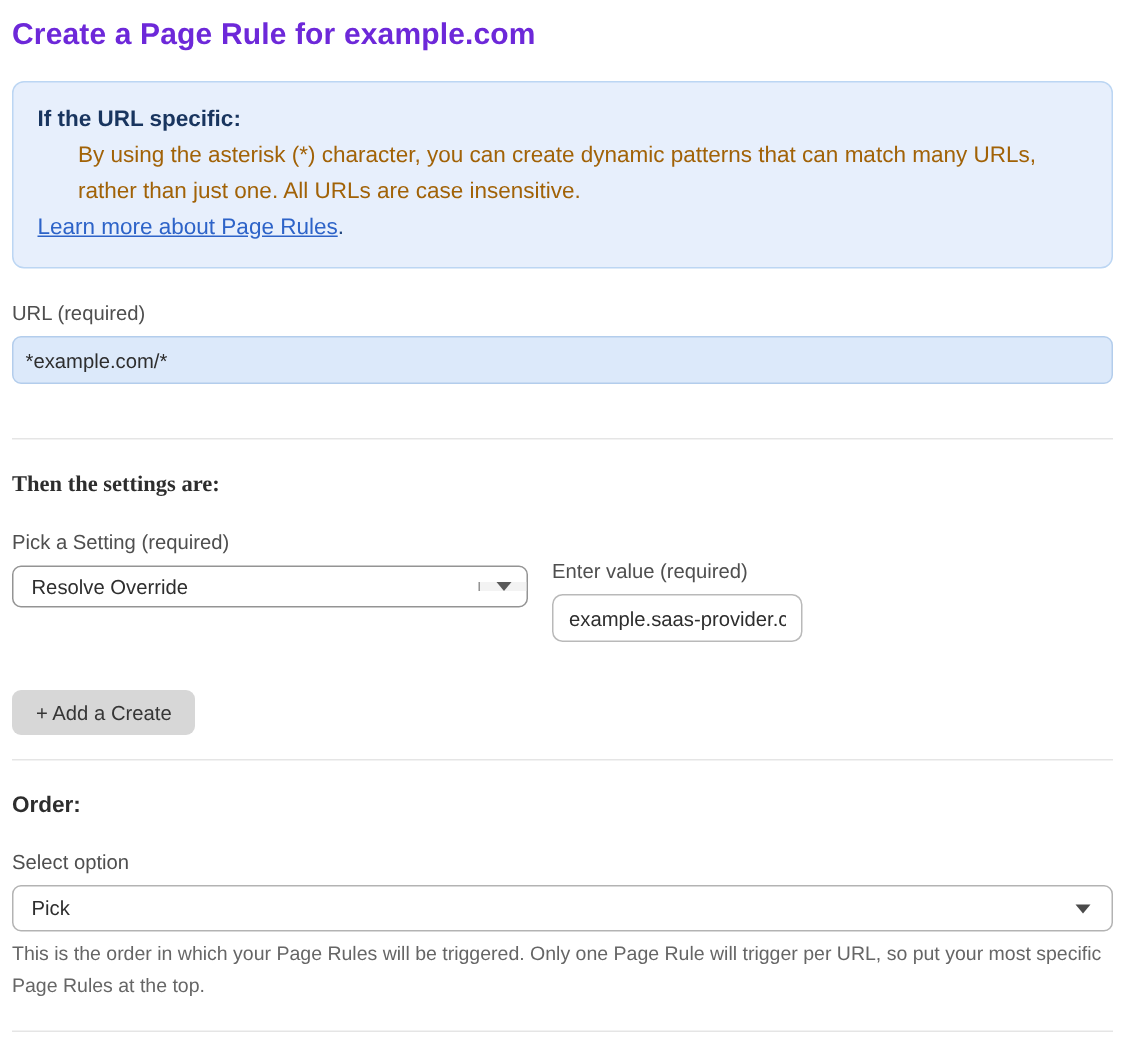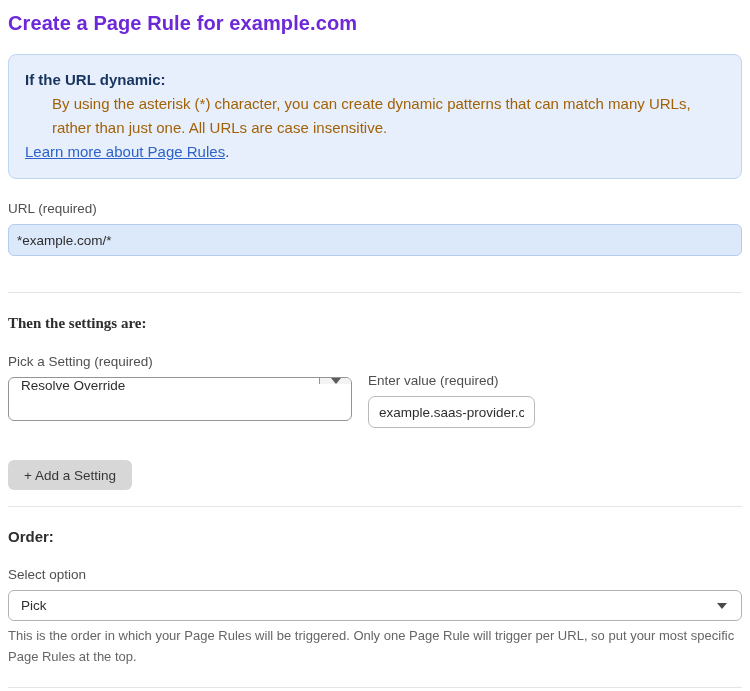--- a/index.html
+++ b/index.html
@@ -84,26 +84,26 @@
   .settings-heading { margin-top: 22px; font-family: Liberation Serif, serif; }
 
   
   .settings-row { margin-top: 22px; display: flex; align-items: flex-start; }
   .col-left { width: 344px; }
   .col-right { margin-left: 16px; margin-top: 19px; width: 167px; }
 
   .dropdown {
     margin-top: 7px;
     width: 344px;
-    height: 44px;
+    height: 28px;
     background: #ffffff;
     border: 1px solid #949494;
     border-radius: 6px;
     display: flex;
-    align-items: flex-start;
+    align-items: center;
     cursor: pointer;
     overflow: hidden;
   }
   .dropdown-value {
     flex: 1;
     display: flex;
     align-items: center;
     padding: 0 12px;
     font-size: 13.5px;
     color: #2e2e2e;
@@ -186,21 +186,21 @@
   }
 </style>
 </head>
 <body>
 
 <div class="page">
 
   <h1 class="page-title">Create a Page Rule for example.com</h1>
 
   <div class="info-box">
-    <div class="info-heading">If the URL dynamic:</div>
+    <div class="info-heading">If the URL specific:</div>
     <div class="info-body">By using the asterisk (*) character, you can create dynamic patterns that can match many URLs, rather than just one. All URLs are case insensitive.</div>
     <div>
       <a class="info-link">Learn more about Page Rules</a><span class="info-link-suffix">.</span>
     </div>
   </div>
 
   <div class="field-label url-label">URL (required)</div>
   <input class="url-input" type="text" value="*example.com/*" style="">
 
   <hr class="divider divider-1">
@@ -216,21 +216,21 @@
           <span class="caret"></span>
         </div>
       </div>
     </div>
     <div class="col-right">
       <div class="field-label">Enter value (required)</div>
       <input class="value-input" type="text" value="example.saas-provider.com" style="">
     </div>
   </div>
 
-  <button class="btn btn-gray add-setting-btn">+ Add a Setting</button>
+  <button class="btn btn-gray add-setting-btn">+ Add a Create</button>
 
   <hr class="divider divider-2">
 
   <div class="section-heading order-heading">Order:</div>
 
   <div class="field-label select-label">Select option</div>
   <div class="select-control">
     <span class="select-value">Pick</span>
     <span class="caret"></span>
   </div>

